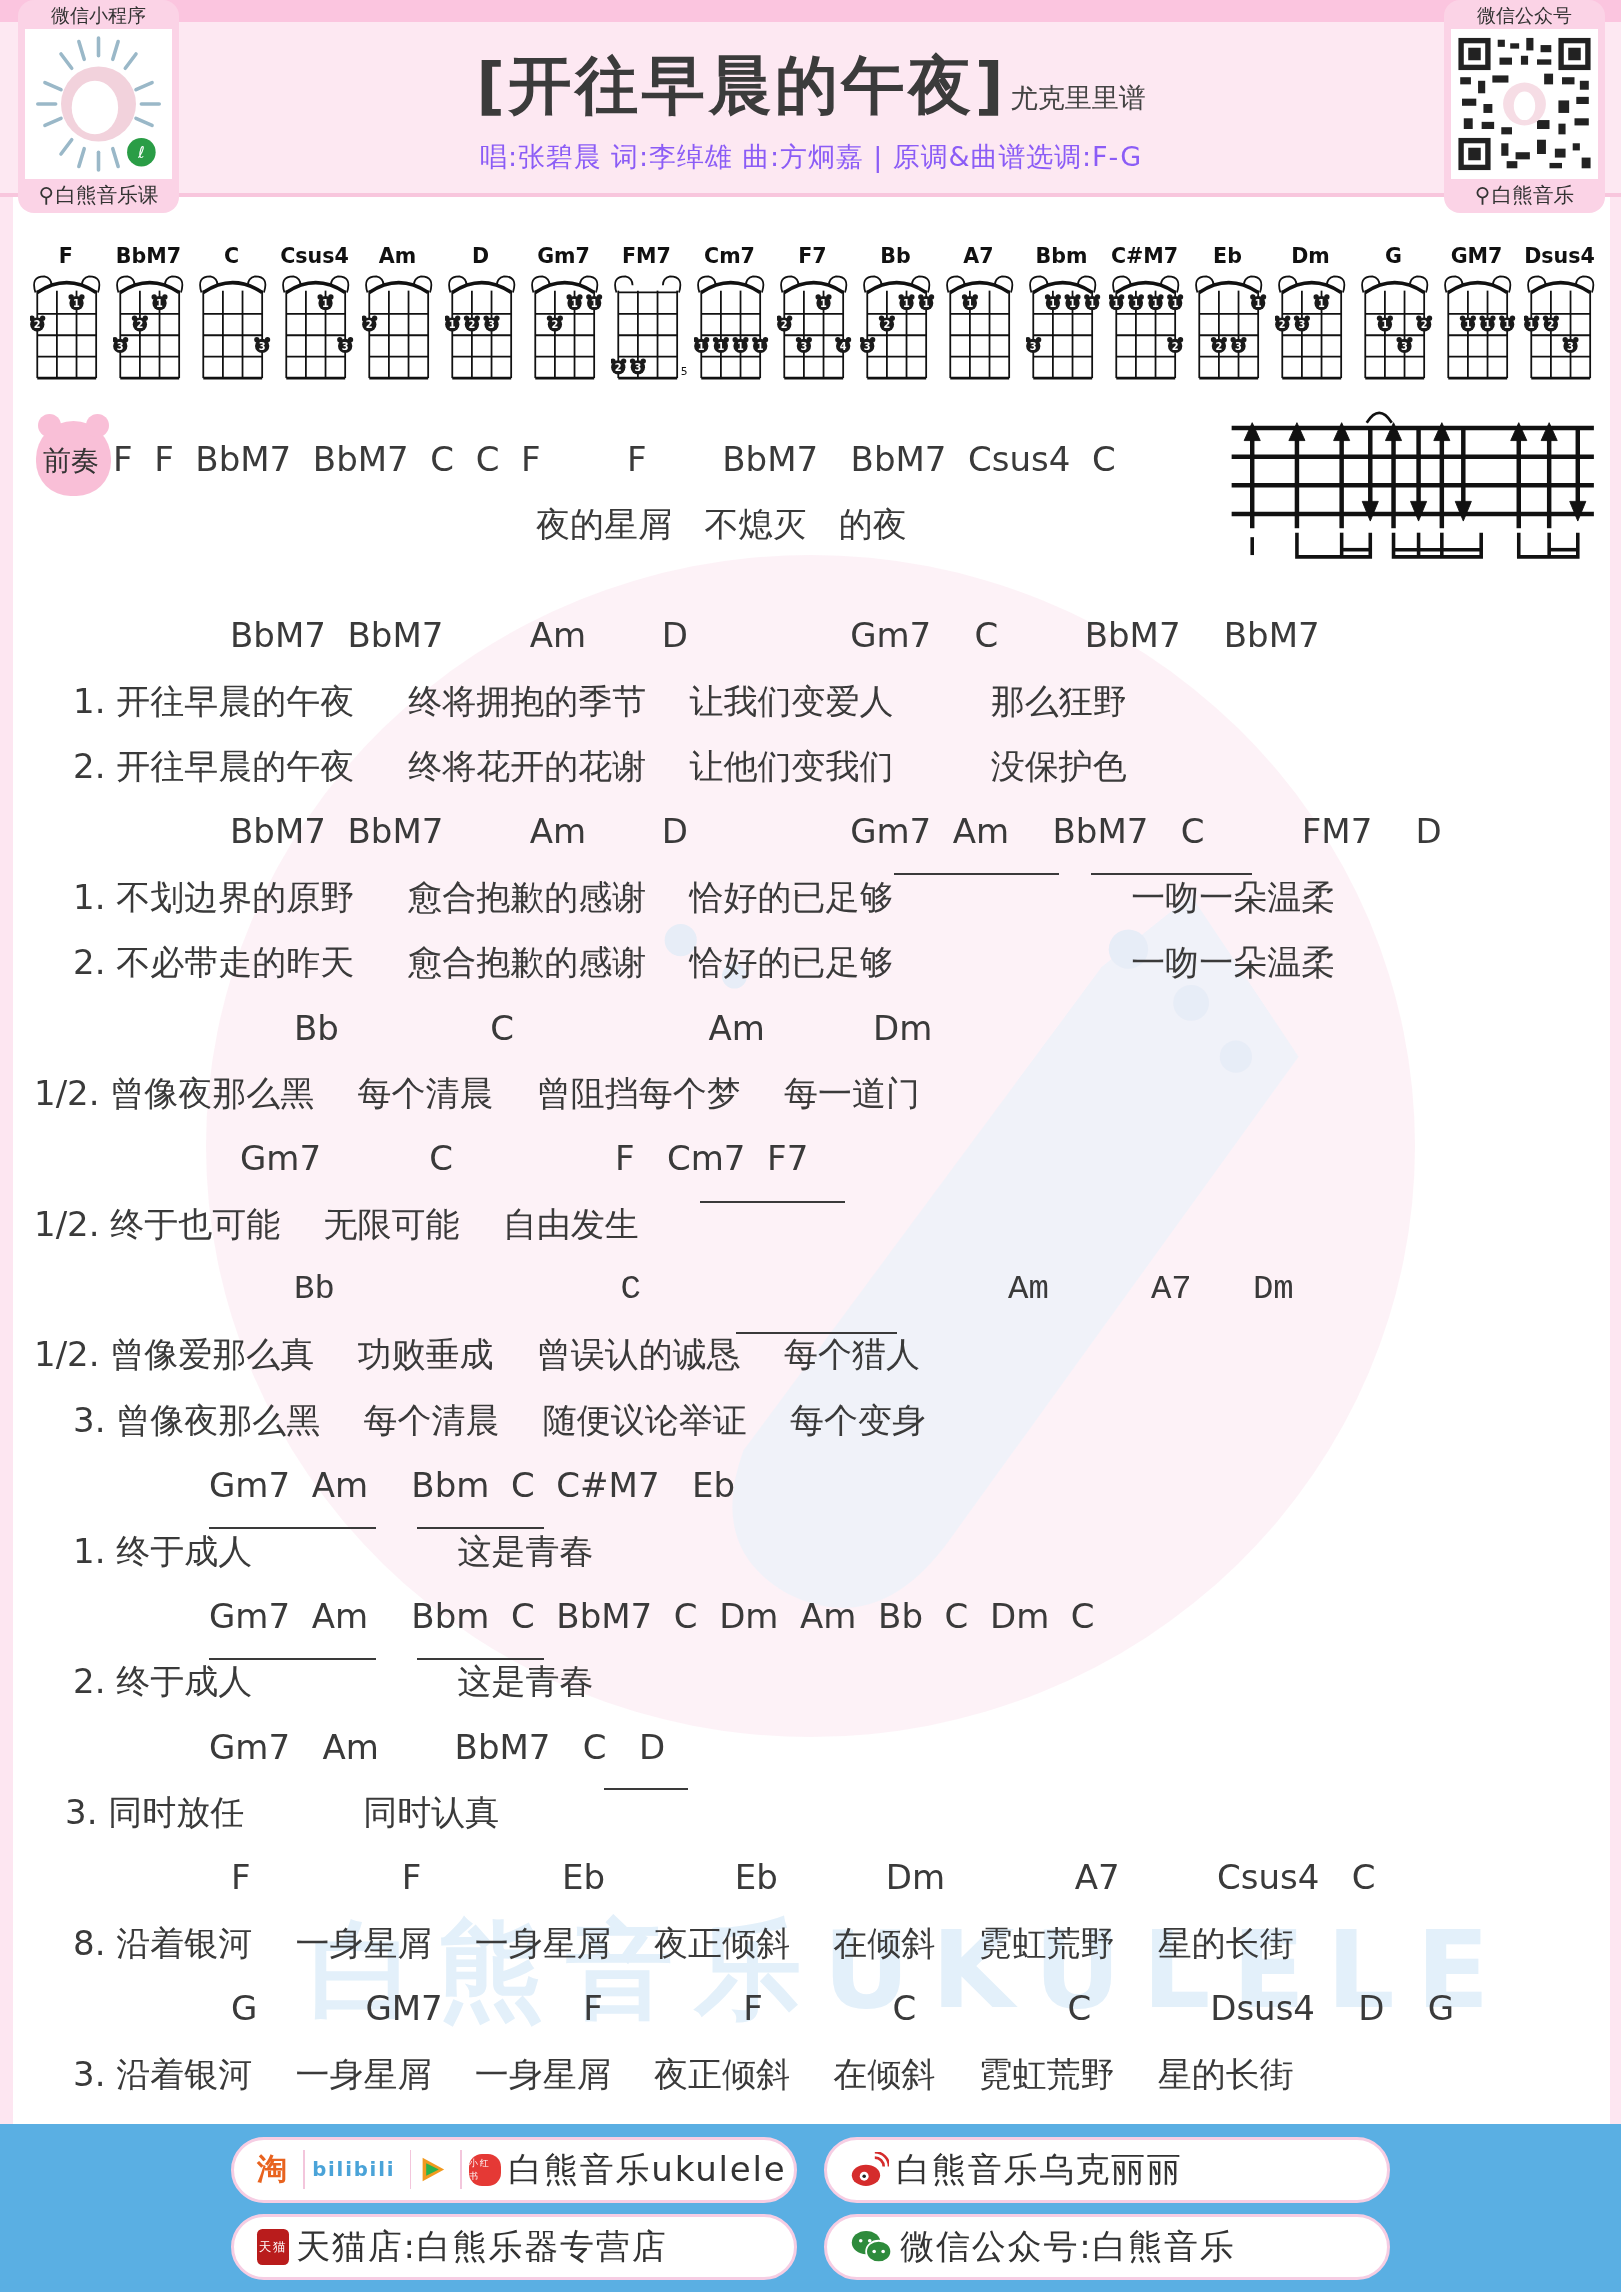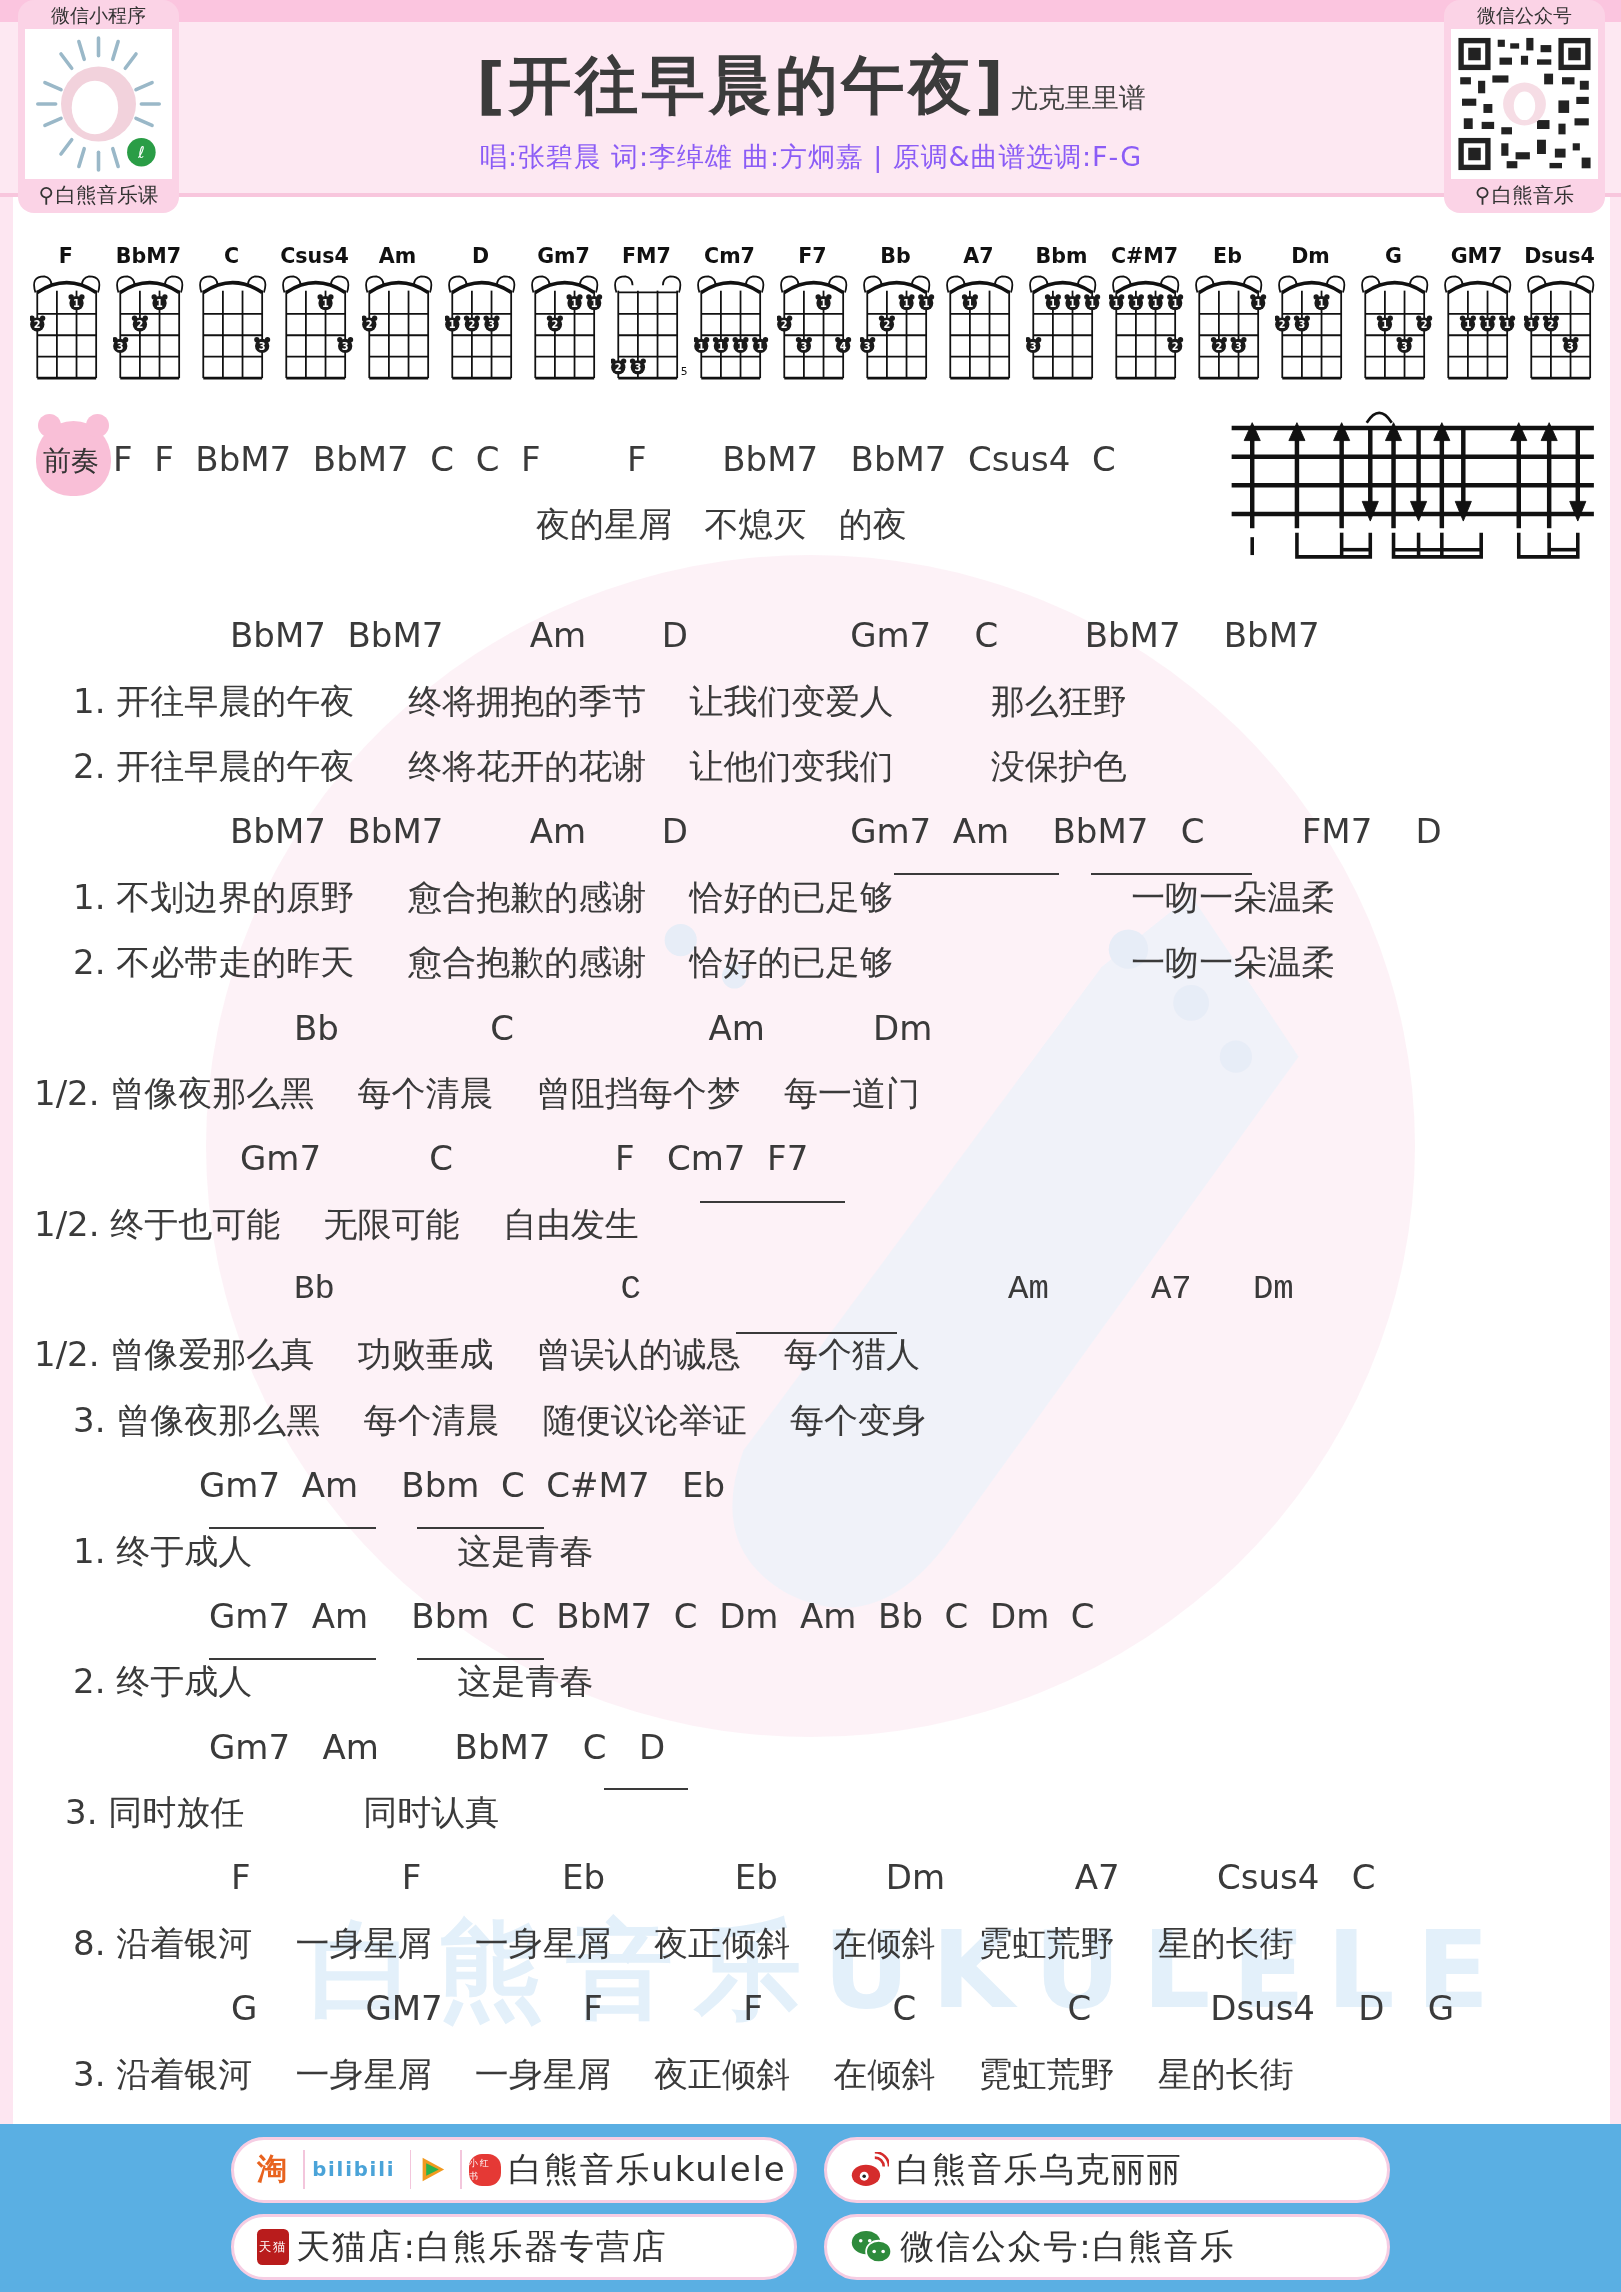--- a/index.html
+++ b/index.html
@@ -812,21 +812,21 @@
     <div class="line chordline" style="left: 230px; top: 811px;">BbM7  BbM7        Am       D               Gm7  Am    BbM7   C         FM7    D</div>
     <div class="line" style="left: 73px; top: 877px;">1. 不划边界的原野     愈合抱歉的感谢    恰好的已足够                      一吻一朵温柔</div>
     <div class="line" style="left: 73px; top: 942px;">2. 不必带走的昨天     愈合抱歉的感谢    恰好的已足够                      一吻一朵温柔</div>
     <div class="line chordline" style="left: 294px; top: 1008px;">Bb              C                  Am          Dm</div>
     <div class="line" style="left: 34px; top: 1073px;">1/2. 曾像夜那么黑    每个清晨    曾阻挡每个梦    每一道门</div>
     <div class="line chordline" style="left: 240px; top: 1138px;">Gm7          C               F   Cm7  F7</div>
     <div class="line" style="left: 34px; top: 1204px;">1/2. 终于也可能    无限可能    自由发生</div>
     <div class="line chordline" style="left: 294px; top: 1269px; font-family: Liberation Mono, monospace;">Bb              C                  Am     A7   Dm</div>
     <div class="line" style="left: 34px; top: 1334px;">1/2. 曾像爱那么真    功败垂成    曾误认的诚恳    每个猎人</div>
     <div class="line" style="left: 73px; top: 1400px;">3. 曾像夜那么黑    每个清晨    随便议论举证    每个变身</div>
-    <div class="line chordline" style="left: 199px; top: 1465px; text-align: center;">Gm7  Am    Bbm  C  C#M7   Eb</div>
+    <div class="line chordline" style="left: 209px; top: 1465px; text-align: center;">Gm7  Am    Bbm  C  C#M7   Eb</div>
     <div class="line" style="left: 73px; top: 1531px;">1. 终于成人                   这是青春</div>
     <div class="line chordline" style="left: 209px; top: 1596px;">Gm7  Am    Bbm  C  BbM7  C  Dm  Am  Bb  C  Dm  C</div>
     <div class="line" style="left: 73px; top: 1661px;">2. 终于成人                   这是青春</div>
     <div class="line chordline" style="left: 209px; top: 1727px;">Gm7   Am       BbM7   C   D</div>
     <div class="line" style="left: 65px; top: 1792px; text-align: center;">3. 同时放任           同时认真</div>
     <div class="line chordline" style="left: 231px; top: 1857px;">F              F             Eb            Eb          Dm            A7         Csus4   C</div>
     <div class="line" style="left: 73px; top: 1923px;">8. 沿着银河    一身星屑    一身星屑    夜正倾斜    在倾斜    霓虹荒野    星的长街</div>
     <div class="line chordline" style="left: 231px; top: 1988px;">G          GM7             F             F            C              C           Dsus4    D    G</div>
     <div class="line" style="left: 73px; top: 2054px;">3. 沿着银河    一身星屑    一身星屑    夜正倾斜    在倾斜    霓虹荒野    星的长街</div>
     <div class="u" style="left: 894px; top: 873px; width: 165px;"></div>

